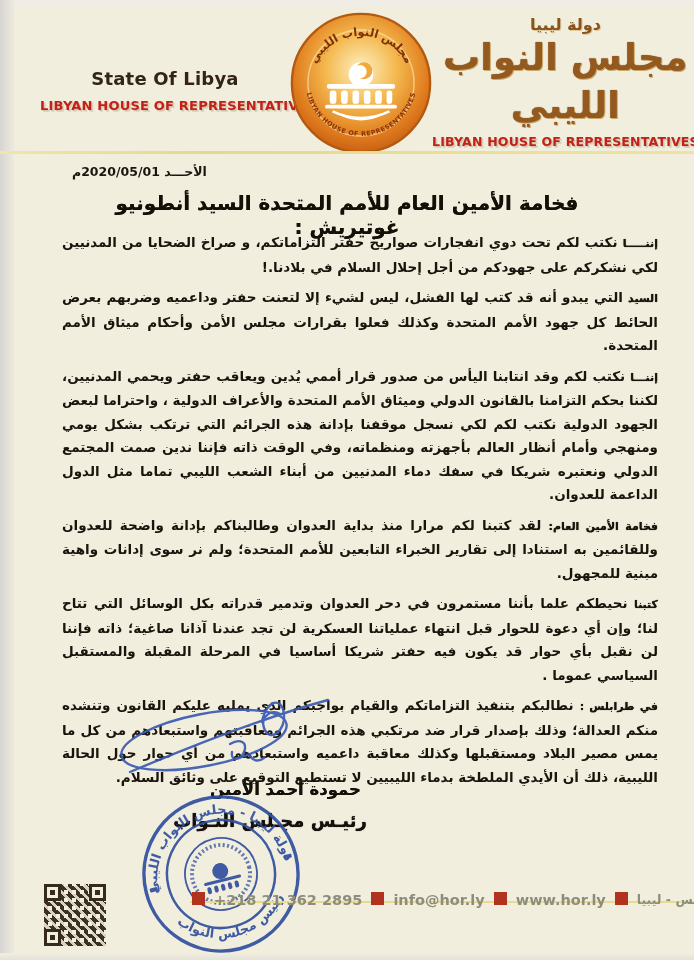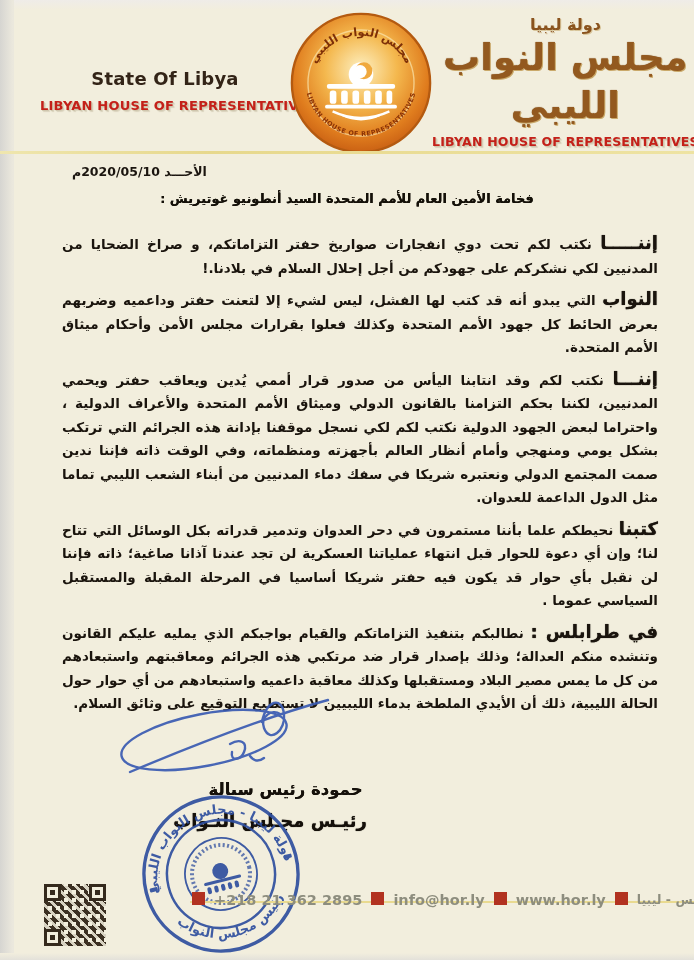--- a/index.html
+++ b/index.html
@@ -32,27 +32,27 @@
     text-shadow:1px 1px 0 #caa96a,0 0 1px #7a4514;}
   .hdr-right .red-en{font-size:12.5px;margin-top:4px;}
 
   .gold-rule{position:absolute;top:151px;left:0;right:0;height:3px;
     background:linear-gradient(90deg,#efe6ae,#e7d88c 30%,#eee3a2);}
 
   
   .date{position:absolute;top:164px;left:72px;direction:rtl;
     font-size:12.5px;font-weight:bold;color:#1b150f;}
   .salutation{position:absolute;top:191px;left:80px;right:80px;direction:rtl;
-    text-align:center;font-size:13px;font-weight:bold;color:#141008;
+    text-align:center;font-size:20px;font-weight:bold;color:#141008;
     text-shadow:0 0 .6px #141008;}
   .body-text{position:absolute;top:231px;left:62px;right:36px;direction:rtl;
     text-align:justify;font-size:13.5px;font-weight:bold;line-height:23.5px;
     color:#1a140d;}
   .body-text p{margin:0 0 7px 0;}
-  .lead{font-size:18px;text-shadow:0 0 .8px #120d06;}
+  .lead{font-size:11px;text-shadow:0 0 .8px #120d06;}
 
   
   .sig-svg{position:absolute;top:692px;left:112px;width:240px;height:92px;}
   .sig-name{position:absolute;top:780px;left:168px;width:235px;text-align:center;
     direction:rtl;font-size:16.5px;font-weight:bold;color:#15100a;
     text-shadow:0 0 .6px #15100a;}
   .sig-title{position:absolute;top:810px;left:135px;width:270px;text-align:center;
     direction:rtl;font-size:18px;font-weight:bold;color:#15100a;
     text-shadow:0 0 .8px #15100a;}
 
@@ -130,43 +130,44 @@
 
     <div class="hdr-right">
       <div class="country-ar">دولة ليبيا</div>
       <div class="org-ar">مجلس النواب الليبي</div>
       <div class="red-en">LIBYAN HOUSE OF REPRESENTATIVES</div>
     </div>
   </div>
 
   <div class="gold-rule"></div>
 
-  <div class="date">الأحـــد 2020/05/10م</div>
+  <div class="date">الأحـــد 2020/05/01م</div>
 
   <div class="salutation">فخامة الأمين العام للأمم المتحدة السيد أنطونيو غوتيريش :</div>
 
   <div class="body-text">
     <p><span class="lead">إننـــــا</span> <span>نكتب لكم تحت دوي انفجارات صواريخ حفتر التزاماتكم، و صراخ الضحايا من المدنيين لكي نشكركم على جهودكم من أجل إحلال السلام في بلادنا.!</span></p>
-    <p><span class="lead">النواب</span> <span>التي يبدو أنه قد كتب لها الفشل، ليس لشيء إلا لتعنت حفتر وداعميه وضربهم بعرض الحائط كل جهود الأمم المتحدة وكذلك فعلوا بقرارات مجلس الأمن وأحكام ميثاق الأمم المتحدة.</span></p>
+    <p><span class="lead">السيد</span> <span>التي يبدو أنه قد كتب لها الفشل، ليس لشيء إلا لتعنت حفتر وداعميه وضربهم بعرض الحائط كل جهود الأمم المتحدة وكذلك فعلوا بقرارات مجلس الأمن وأحكام ميثاق الأمم المتحدة.</span></p>
     <p><span class="lead">إننـــا</span> <span>نكتب لكم وقد انتابنا اليأس من صدور قرار أممي يُدين ويعاقب حفتر ويحمي المدنيين، لكننا بحكم التزامنا بالقانون الدولي وميثاق الأمم المتحدة والأعراف الدولية ، واحتراما لبعض الجهود الدولية نكتب لكم لكي نسجل موقفنا بإدانة هذه الجرائم التي ترتكب بشكل يومي ومنهجي وأمام أنظار العالم بأجهزته ومنظماته، وفي الوقت ذاته فإننا ندين صمت المجتمع الدولي ونعتبره شريكا في سفك دماء المدنيين من أبناء الشعب الليبي تماما مثل الدول الداعمة للعدوان.</span></p>
+    <p><span class="lead">فخامة الأمين العام:</span> <span>لقد كتبنا لكم مرارا منذ بداية العدوان وطالبناكم بإدانة واضحة للعدوان وللقائمين به استنادا إلى تقارير الخبراء التابعين للأمم المتحدة؛ ولم نر سوى إدانات واهية مبنية للمجهول.</span></p>
     <p><span class="lead">كتبنا</span> <span>نحيطكم علما بأننا مستمرون في دحر العدوان وتدمير قدراته بكل الوسائل التي تتاح لنا؛ وإن أي دعوة للحوار قبل انتهاء عملياتنا العسكرية لن تجد عندنا آذانا صاغية؛ ذاته فإننا لن نقبل بأي حوار قد يكون فيه حفتر شريكا أساسيا في المرحلة المقبلة والمستقبل السياسي عموما .</span></p>
     <p><span class="lead">في طرابلس :</span> <span>نطالبكم بتنفيذ التزاماتكم والقيام بواجبكم الذي يمليه عليكم القانون وتنشده منكم العدالة؛ وذلك بإصدار قرار ضد مرتكبي هذه الجرائم ومعاقبتهم واستبعادهم من كل ما يمس مصير البلاد ومستقبلها وكذلك معاقبة داعميه واستبعادهم من أي حوار حول الحالة الليبية، ذلك أن الأيدي الملطخة بدماء الليبيين لا تستطيع التوقيع على وثائق السلام.</span></p>
   </div>
 
   <svg class="sig-svg" viewBox="0 0 240 92">
     <g fill="none" stroke="#3a5bb2" stroke-width="2.4" stroke-linecap="round" opacity=".92">
       <ellipse cx="92" cy="48" rx="84" ry="26" transform="rotate(-11 92 48)"></ellipse>
       <path d="M18,80 C70,58 150,26 216,8"></path>
       <path d="M150,30 c4,-22 20,-26 22,-8 c2,16 -14,30 -20,14 c-4,-11 8,-20 16,-14"></path>
       <path d="M118,52 c10,-6 18,-2 14,8 c-3,8 -14,10 -12,0"></path>
       <path d="M138,64 q6,8 14,2"></path>
     </g>
   </svg>
 
-  <div class="sig-name">حمودة رئيس سيالة</div>
+  <div class="sig-name">حمودة أحمد الأمين</div>
   <div class="sig-title">رئيـس مجـلس النـواب</div>
 
   <svg class="stamp" viewBox="0 0 162 162">
     <defs>
       <path id="stTop" d="M 16,86 A 65,65 0 0 1 146,86"></path>
       <path id="stBot" d="M 12,76 A 69,69 0 0 0 150,76"></path>
     </defs>
     <g stroke="#2f4f9f" fill="none">
       <circle cx="81" cy="81" r="77" stroke-width="3.5"></circle>
       <circle cx="81" cy="81" r="54" stroke-width="2.5"></circle>

